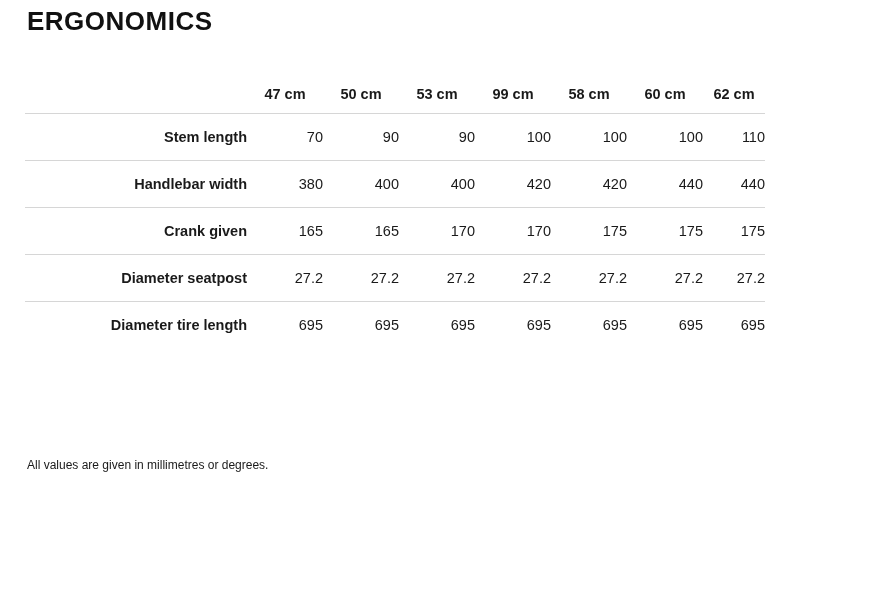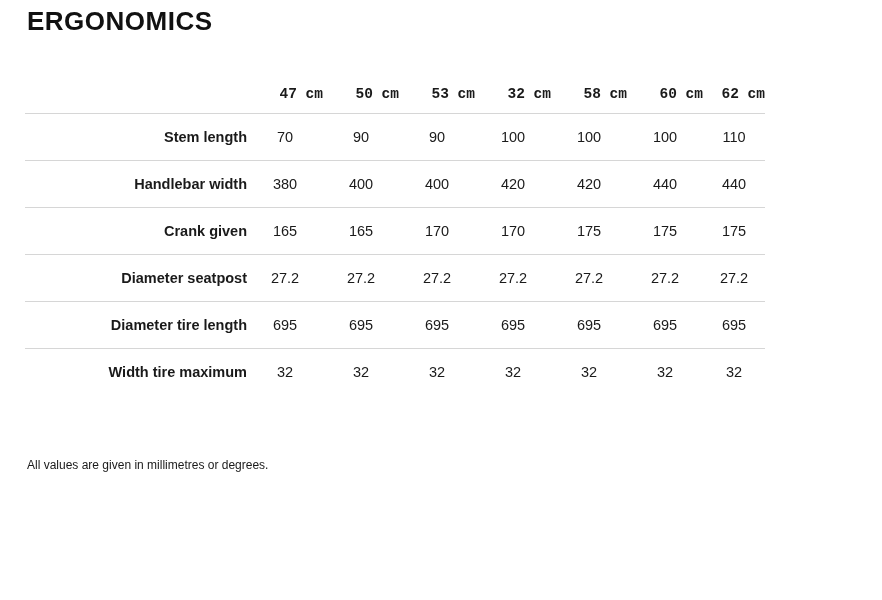--- a/index.html
+++ b/index.html
@@ -35,43 +35,42 @@
     border-collapse: collapse;
     table-layout: fixed;
   }
   col.c-label { width: 222px; }
   col.c-val   { width: 76px; }
   col.c-last  { width: 62px; }
   thead th {
     height: 38px;
     font-size: 14.5px;
     font-weight: 700;
-    text-align: right;
+    text-align: center;
     vertical-align: middle;
     padding: 0;
     color: #1a1a1a;
-    font-family: Liberation Mono, monospace;
   }
   tbody tr {
     border-top: 1px solid #d6d6d6;
   }
   tbody th.row-label {
     height: 47px;
     font-size: 14.5px;
     font-weight: 700;
     text-align: right;
     vertical-align: middle;
     padding: 0 0 0 13px;
     color: #1a1a1a;
   }
   tbody td.cell-value {
     height: 47px;
     font-size: 14.5px;
     font-weight: 400;
-    text-align: center;
+    text-align: right;
     vertical-align: middle;
     padding: 0;
     color: #1a1a1a;
   }
   .footnote {
     position: absolute;
     left: 27px;
     top: 458px;
     font-size: 12px;
     font-weight: 400;
@@ -95,21 +94,21 @@
         <col class="c-val">
         <col class="c-val">
       <col class="c-last">
     </colgroup>
     <thead>
       <tr>
           <th></th>
           <th>47 cm</th>
           <th>50 cm</th>
           <th>53 cm</th>
-          <th>32 cm</th>
+          <th>99 cm</th>
           <th>58 cm</th>
           <th>60 cm</th>
           <th>62 cm</th>
         </tr>
     </thead>
     <tbody>
         <tr>
           <th class="row-label">Stem length</th>
           <td class="cell-value">70</td>
           <td class="cell-value">90</td>
@@ -152,28 +151,18 @@
         <tr>
           <th class="row-label">Diameter tire length</th>
           <td class="cell-value">695</td>
           <td class="cell-value">695</td>
           <td class="cell-value">695</td>
           <td class="cell-value">695</td>
           <td class="cell-value">695</td>
           <td class="cell-value">695</td>
           <td class="cell-value">695</td>
         </tr>
-        <tr>
-          <th class="row-label">Width tire maximum</th>
-          <td class="cell-value">32</td>
-          <td class="cell-value">32</td>
-          <td class="cell-value">32</td>
-          <td class="cell-value">32</td>
-          <td class="cell-value">32</td>
-          <td class="cell-value">32</td>
-          <td class="cell-value">32</td>
-        </tr>
       </tbody>
   </table>
 
   <div class="footnote">All values are given in millimetres or degrees.</div>
 
 </div>
 
 </body></html>

